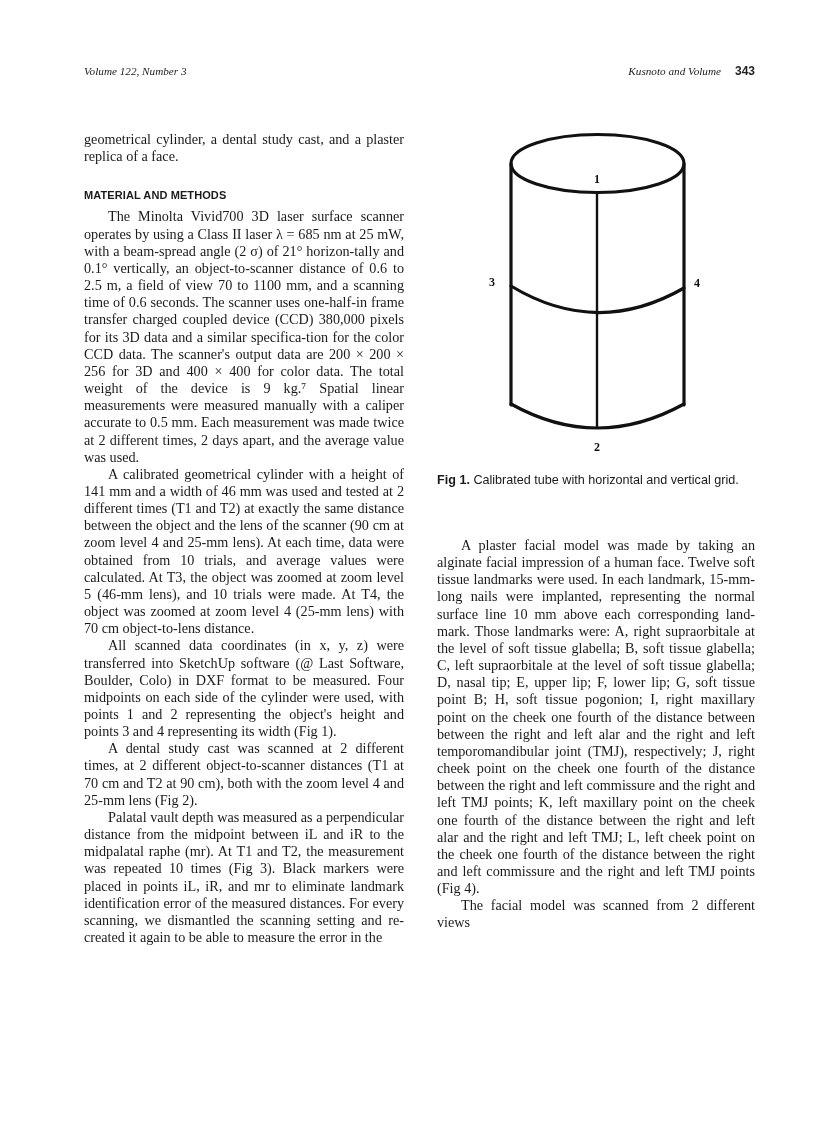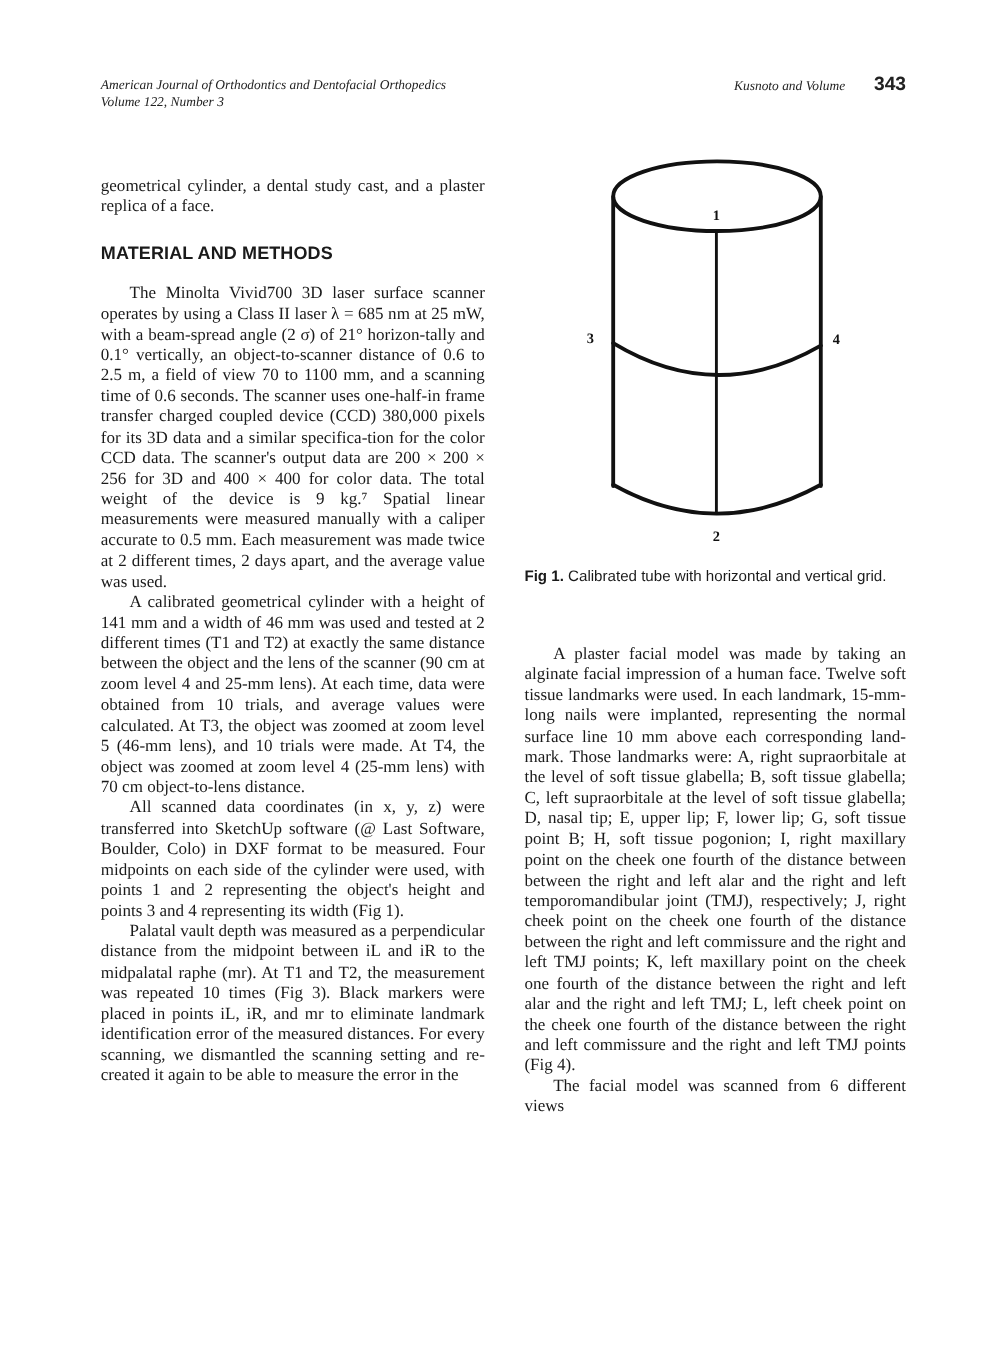--- a/index.html
+++ b/index.html
@@ -1,51 +1,51 @@
 <!DOCTYPE html>
 <html><head>
 <meta charset="utf-8">
 <style>
   html, body { margin: 0; padding: 0; background: #ffffff; }
   body { width: 838px; height: 1122px; position: relative; overflow: hidden; color: #1a1a1a; }
   .header { position: absolute; top: 64px; left: 84px; width: 671px; font-family: "Liberation Serif", serif; font-style: italic; font-size: 11.2px; line-height: 14px; color: #222; }
   .header .left { position: absolute; left: 0; top: 0; }
   .header .right { position: absolute; right: 0; top: 0; white-space: nowrap; }
-  .header .pagenum { font-family: "Liberation Sans", sans-serif; font-style: normal; font-weight: bold; font-size: 16px; margin-left: 24px; }
+  .header .pagenum { font-family: "Liberation Sans", sans-serif; font-style: normal; font-weight: bold; font-size: 12px; margin-left: 14px; }
   .col { position: absolute; font-family: "Liberation Serif", serif; font-size: 14.2px; line-height: 17.15px; text-align: justify; color: #1a1a1a; }
   .col p { margin: 0; text-indent: 24px; hyphens: manual; }
   .col p.noindent { text-indent: 0; }
-  .left-col { left: 84px; top: 147px; width: 320px; }
+  .left-col { left: 84px; top: 131px; width: 320px; }
   .right-col { left: 437px; top: 537px; width: 318px; }
-  .section-heading { font-family: "Liberation Sans", sans-serif; font-weight: bold; font-size: 15px; letter-spacing: 0.1px; margin: 22px 0 16px 0; text-align: left; color: #1a1a1a; }
+  .section-heading { font-family: "Liberation Sans", sans-serif; font-weight: bold; font-size: 11px; letter-spacing: 0.1px; margin: 22px 0 4px 0; text-align: left; color: #1a1a1a; }
   .figure { position: absolute; left: 437px; top: 120px; width: 318px; height: 345px; }
   .figure svg { position: absolute; left: 0; top: 0; }
   .fig-label { position: absolute; font-family: "Liberation Serif", serif; font-weight: bold; font-size: 12px; color: #111; }
   .caption { position: absolute; left: 437px; top: 472px; width: 318px; font-family: "Liberation Sans", sans-serif; font-size: 12.6px; line-height: 16.5px; text-align: justify; text-align-last: left; color: #1a1a1a; }
   .caption .fig-num { font-weight: bold; }
 </style>
 </head>
 <body>
 
 <div class="header">
   <div class="left">
-    <div>American Journal of Orthodontics and Dentofacial Orthopedics</div>
     <div>Volume 122, Number 3</div>
   </div>
   <div class="right">
     <span>Kusnoto and Volume</span><span class="pagenum">343</span>
   </div>
 </div>
 
 <div class="col left-col">
   <p class="noindent">geometrical cylinder, a dental study cast, and a plaster replica of a face.</p>
   <div class="section-heading">MATERIAL AND METHODS</div>
   <p>The Minolta Vivid700 3D laser surface scanner operates by using a Class II laser λ = 685 nm at 25 mW, with a beam-spread angle (2 σ) of 21° horizon-tally and 0.1° vertically, an object-to-scanner distance of 0.6 to 2.5 m, a field of view 70 to 1100 mm, and a scanning time of 0.6 seconds. The scanner uses one-half-in frame transfer charged coupled device (CCD) 380,000 pixels for its 3D data and a similar specifica-tion for the color CCD data. The scanner's output data are 200 × 200 × 256 for 3D and 400 × 400 for color data. The total weight of the device is 9 kg.⁷ Spatial linear measurements were measured manually with a caliper accurate to 0.5 mm. Each measurement was made twice at 2 different times, 2 days apart, and the average value was used.</p>
   <p>A calibrated geometrical cylinder with a height of 141 mm and a width of 46 mm was used and tested at 2 different times (T1 and T2) at exactly the same distance between the object and the lens of the scanner (90 cm at zoom level 4 and 25-mm lens). At each time, data were obtained from 10 trials, and average values were calculated. At T3, the object was zoomed at zoom level 5 (46-mm lens), and 10 trials were made. At T4, the object was zoomed at zoom level 4 (25-mm lens) with 70 cm object-to-lens distance.</p>
   <p>All scanned data coordinates (in x, y, z) were transferred into SketchUp software (@ Last Software, Boulder, Colo) in DXF format to be measured. Four midpoints on each side of the cylinder were used, with points 1 and 2 representing the object's height and points 3 and 4 representing its width (Fig 1).</p>
+  <p>A dental study cast was scanned at 2 different times, at 2 different object-to-scanner distances (T1 at 70 cm and T2 at 90 cm), both with the zoom level 4 and 25-mm lens (Fig 2).</p>
   <p>Palatal vault depth was measured as a perpendicular distance from the midpoint between iL and iR to the midpalatal raphe (mr). At T1 and T2, the measurement was repeated 10 times (Fig 3). Black markers were placed in points iL, iR, and mr to eliminate landmark identification error of the measured distances. For every scanning, we dismantled the scanning setting and re-created it again to be able to measure the error in the</p>
 </div>
 
 <div class="figure">
   <svg width="318" height="345" viewBox="437 120 318 345">
     <g fill="none" stroke="#111" stroke-width="3.2" stroke-linecap="round">
       <ellipse cx="597.5" cy="163.5" rx="86.5" ry="29"></ellipse>
       <line x1="511" y1="164" x2="511" y2="405"></line>
       <line x1="684" y1="164" x2="684" y2="405"></line>
       <path d="M511 286 Q 597 338 684 288"></path>
@@ -59,14 +59,14 @@
   <span class="fig-label" style="left:157px; top:320px;">2</span>
 </div>
 
 <div class="caption">
   <span class="fig-num">Fig 1.</span>
   <span>Calibrated tube with horizontal and vertical grid.</span>
 </div>
 
 <div class="col right-col">
   <p>A plaster facial model was made by taking an alginate facial impression of a human face. Twelve soft tissue landmarks were used. In each landmark, 15-mm-long nails were implanted, representing the normal surface line 10 mm above each corresponding land-mark. Those landmarks were: A, right supraorbitale at the level of soft tissue glabella; B, soft tissue glabella; C, left supraorbitale at the level of soft tissue glabella; D, nasal tip; E, upper lip; F, lower lip; G, soft tissue point B; H, soft tissue pogonion; I, right maxillary point on the cheek one fourth of the distance between between the right and left alar and the right and left temporomandibular joint (TMJ), respectively; J, right cheek point on the cheek one fourth of the distance between the right and left commissure and the right and left TMJ points; K, left maxillary point on the cheek one fourth of the distance between the right and left alar and the right and left TMJ; L, left cheek point on the cheek one fourth of the distance between the right and left commissure and the right and left TMJ points (Fig 4).</p>
-  <p>The facial model was scanned from 6 different views</p>
+  <p>The facial model was scanned from 2 different views</p>
 </div>
 
 </body></html>

